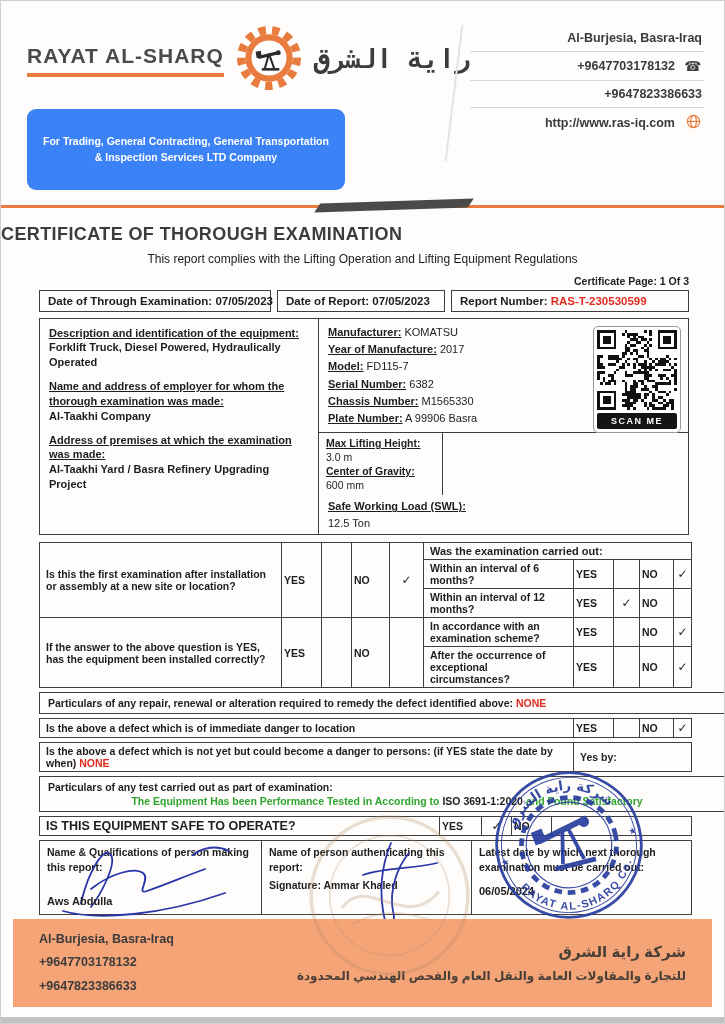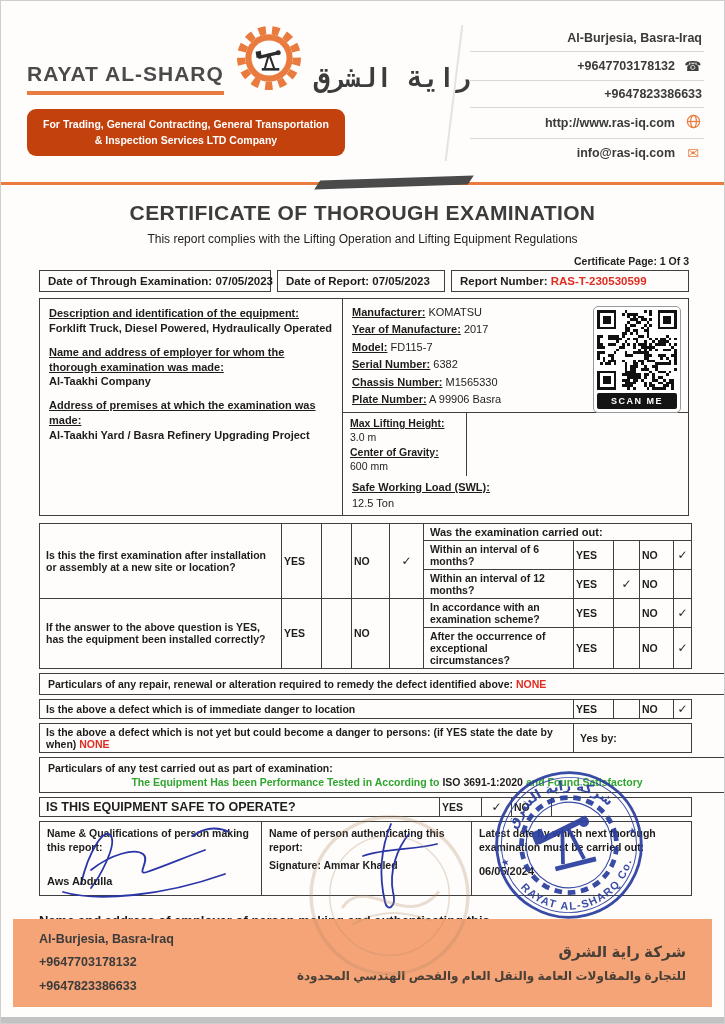--- a/index.html
+++ b/index.html
@@ -3,53 +3,53 @@
 <meta charset="utf-8">
 <style>
   * { margin:0; padding:0; box-sizing:border-box; }
   html,body { width:725px; }
   body { font-family:"Liberation Sans","DejaVu Sans",sans-serif; background:#e9e9e9; }
   .page { position:relative; width:725px; height:1024px; background:#fefdfb; border:1px solid #cfcfcf; overflow:hidden; }
   .bottom-strip { position:absolute; left:0; right:0; bottom:0; height:6px; background:#c2c2c2; }
 
   
   .header { display:flex; justify-content:space-between; padding:24px 20px 0 26px; }
-  .logo-row { display:flex; align-items:flex-end; gap:12px; }
+  .logo-row { display:flex; align-items:center; gap:12px; }
   .logo-en { font-size:21px; font-weight:bold; color:#4a4a4a; letter-spacing:1px; border-bottom:4px solid #e87b3d; padding-bottom:5px; white-space:nowrap; }
   .logo-ar { font-size:26px; font-weight:bold; color:#3c3c3c; white-space:nowrap;font-family:Liberation Mono, monospace; }
-  .tagline { margin-top:14px; width:318px; background:#c2410c; color:#fff; font-size:10.5px; font-weight:bold; text-align:center; padding:7px 10px; border-radius:9px; line-height:1.55; }
+  .tagline { margin-top:14px; width:318px; background:#3b82f6; color:#fff; font-size:10.5px; font-weight:bold; text-align:center; padding:24px 10px; border-radius:9px; line-height:1.55; }
   .header-sep { position:absolute; left:452px; top:24px; height:136px; width:2px; background:#e3e3e3; transform:skewX(-7deg); }
   .contact { width:248px; display:flex; flex-direction:column; font-size:12.5px; font-weight:bold; color:#3a3a3a; }
   .c-row { display:flex; align-items:center; justify-content:flex-end; gap:9px; padding:6px 2px; border-bottom:1px solid #d8d8d8; }
   .c-row:last-child { border-bottom:none; }
   .c-ico { width:18px; text-align:center; font-size:14px; color:#e87b3d; font-weight:normal; }
   .c-ico.dark { color:#3f3f3f; }
 
   
   .divider { position:relative; height:15px; margin-top:9px; }
   .divider .orange { position:absolute; left:0; right:0; top:6px; height:3px; background:#e87b3d; }
   .divider .dark { position:absolute; left:318px; top:2px; width:150px; height:9px; background:#4a4a4a; transform:skewX(-35deg) rotate(-2deg); }
 
   
-  .title-main { text-align:center; margin-top:10px; font-size:21px; font-weight:bold; color:#3c3c3c; letter-spacing:0.4px; }
+  .title-main { margin-top:10px; font-size:18px; font-weight:bold; color:#3c3c3c; letter-spacing:0.4px; }
   .title-sub { text-align:center; margin-top:7px; font-size:12px; color:#1c1c1c; }
   .page-note { text-align:right; margin:9px 35px 3px 0; font-size:10.5px; font-weight:bold; color:#222; }
 
   .content { padding:0 35px 0 38px; }
 
   
   .dates { display:flex; gap:6px; }
   .dates .cell { border:1.5px solid #3f3f3f; padding:4px 8px; font-size:11.5px; font-weight:bold; color:#1d1d1d; white-space:nowrap; }
   .dates .c1 { width:232px; } .dates .c2 { width:168px; } .dates .c3 { flex:1; }
   .red { color:#e02b20; }
   .green { color:#2fa52f; font-weight:bold; }
 
   
   .equip { display:flex; margin-top:6px; }
-  .eq-left { width:304px; border:1.5px solid #3f3f3f; padding:7px 9px; font-size:11px; font-weight:bold; color:#1d1d1d; line-height:1.35; }
+  .eq-left { width:280px; border:1.5px solid #3f3f3f; padding:7px 9px; font-size:11px; font-weight:bold; color:#1d1d1d; line-height:1.35; }
   .eq-left .lbl { text-decoration:underline; }
   .eq-left .grp { margin-bottom:9px; }
   .eq-right { flex:1; border:1.5px solid #3f3f3f; border-left:none; position:relative; display:flex; flex-direction:column; }
   .specs { padding:5px 9px 4px 9px; font-size:11px; line-height:1.58; color:#1d1d1d; width:215px; }
   .spec .lbl { font-weight:bold; text-decoration:underline; }
   .qr-box { position:absolute; top:7px; right:7px; width:88px; border:1px solid #9a9a9a; border-radius:5px; background:#fff; padding:3px; }
   .qr-box svg { display:block; width:80px; height:80px; }
   .qr-label { margin-top:3px; background:#141414; color:#fff; font-size:9px; font-weight:bold; letter-spacing:1.5px; text-align:center; padding:3px 0; border-radius:2px; }
   .eq-bottom { display:flex; border-top:1.5px solid #3f3f3f; margin-top:auto; min-height:50px;flex-direction:column; }
   .eq-b1 { width:124px; border-right:1.5px solid #3f3f3f; padding:3px 7px; font-size:10.5px; line-height:1.35; color:#1d1d1d; }
@@ -140,24 +140,20 @@
         <span>http://www.ras-iq.com</span>
         <span class="c-ico">
           <svg width="15" height="15" viewBox="0 0 16 16">
               <g fill="none" stroke="#e87b3d" stroke-width="1.3">
                 <circle cx="8" cy="8" r="6.5"></circle>
                 <ellipse cx="8" cy="8" rx="3" ry="6.5"></ellipse>
                 <path d="M1.5,8 H14.5"></path>
               </g>
             </svg>
         </span>
-      </div>
-      <div class="c-row">
-        <span>info@ras-iq.com</span>
-        <span class="c-ico">✉</span>
       </div>
     </div>
   </div>
   <div class="header-sep"></div>
 
   <div class="divider">
     <div class="orange"></div>
     <div class="dark"></div>
   </div>
 

